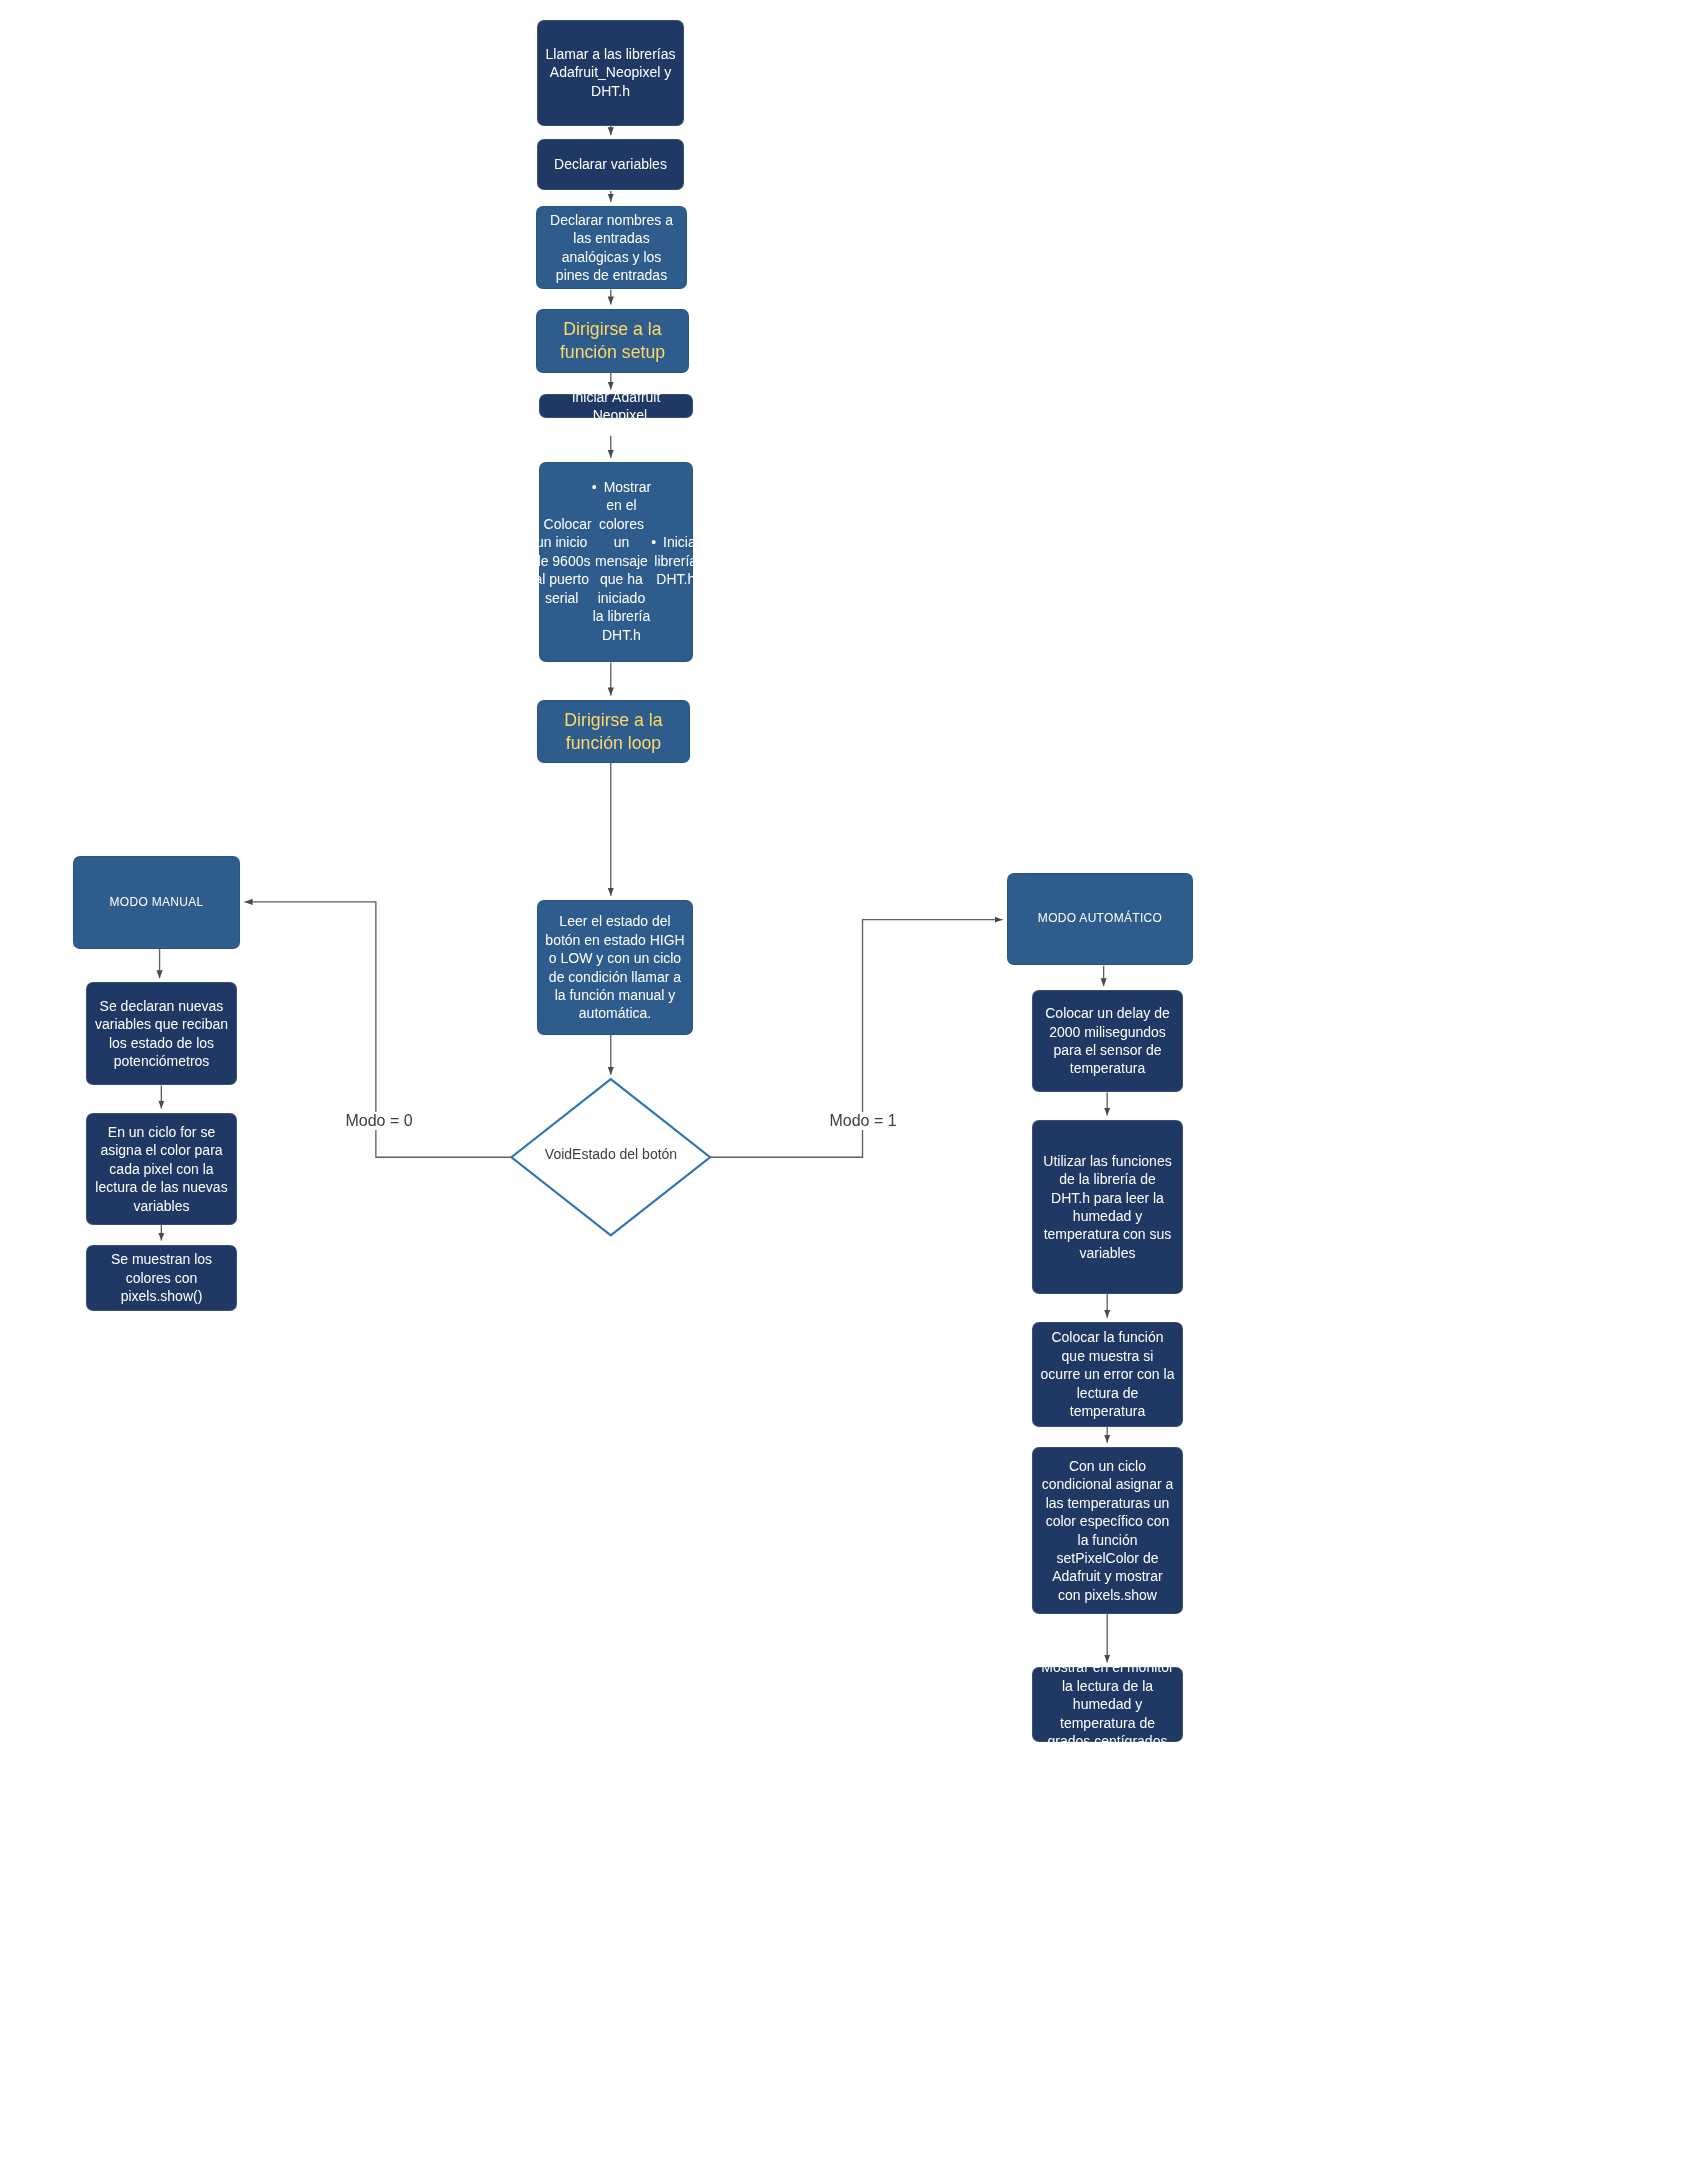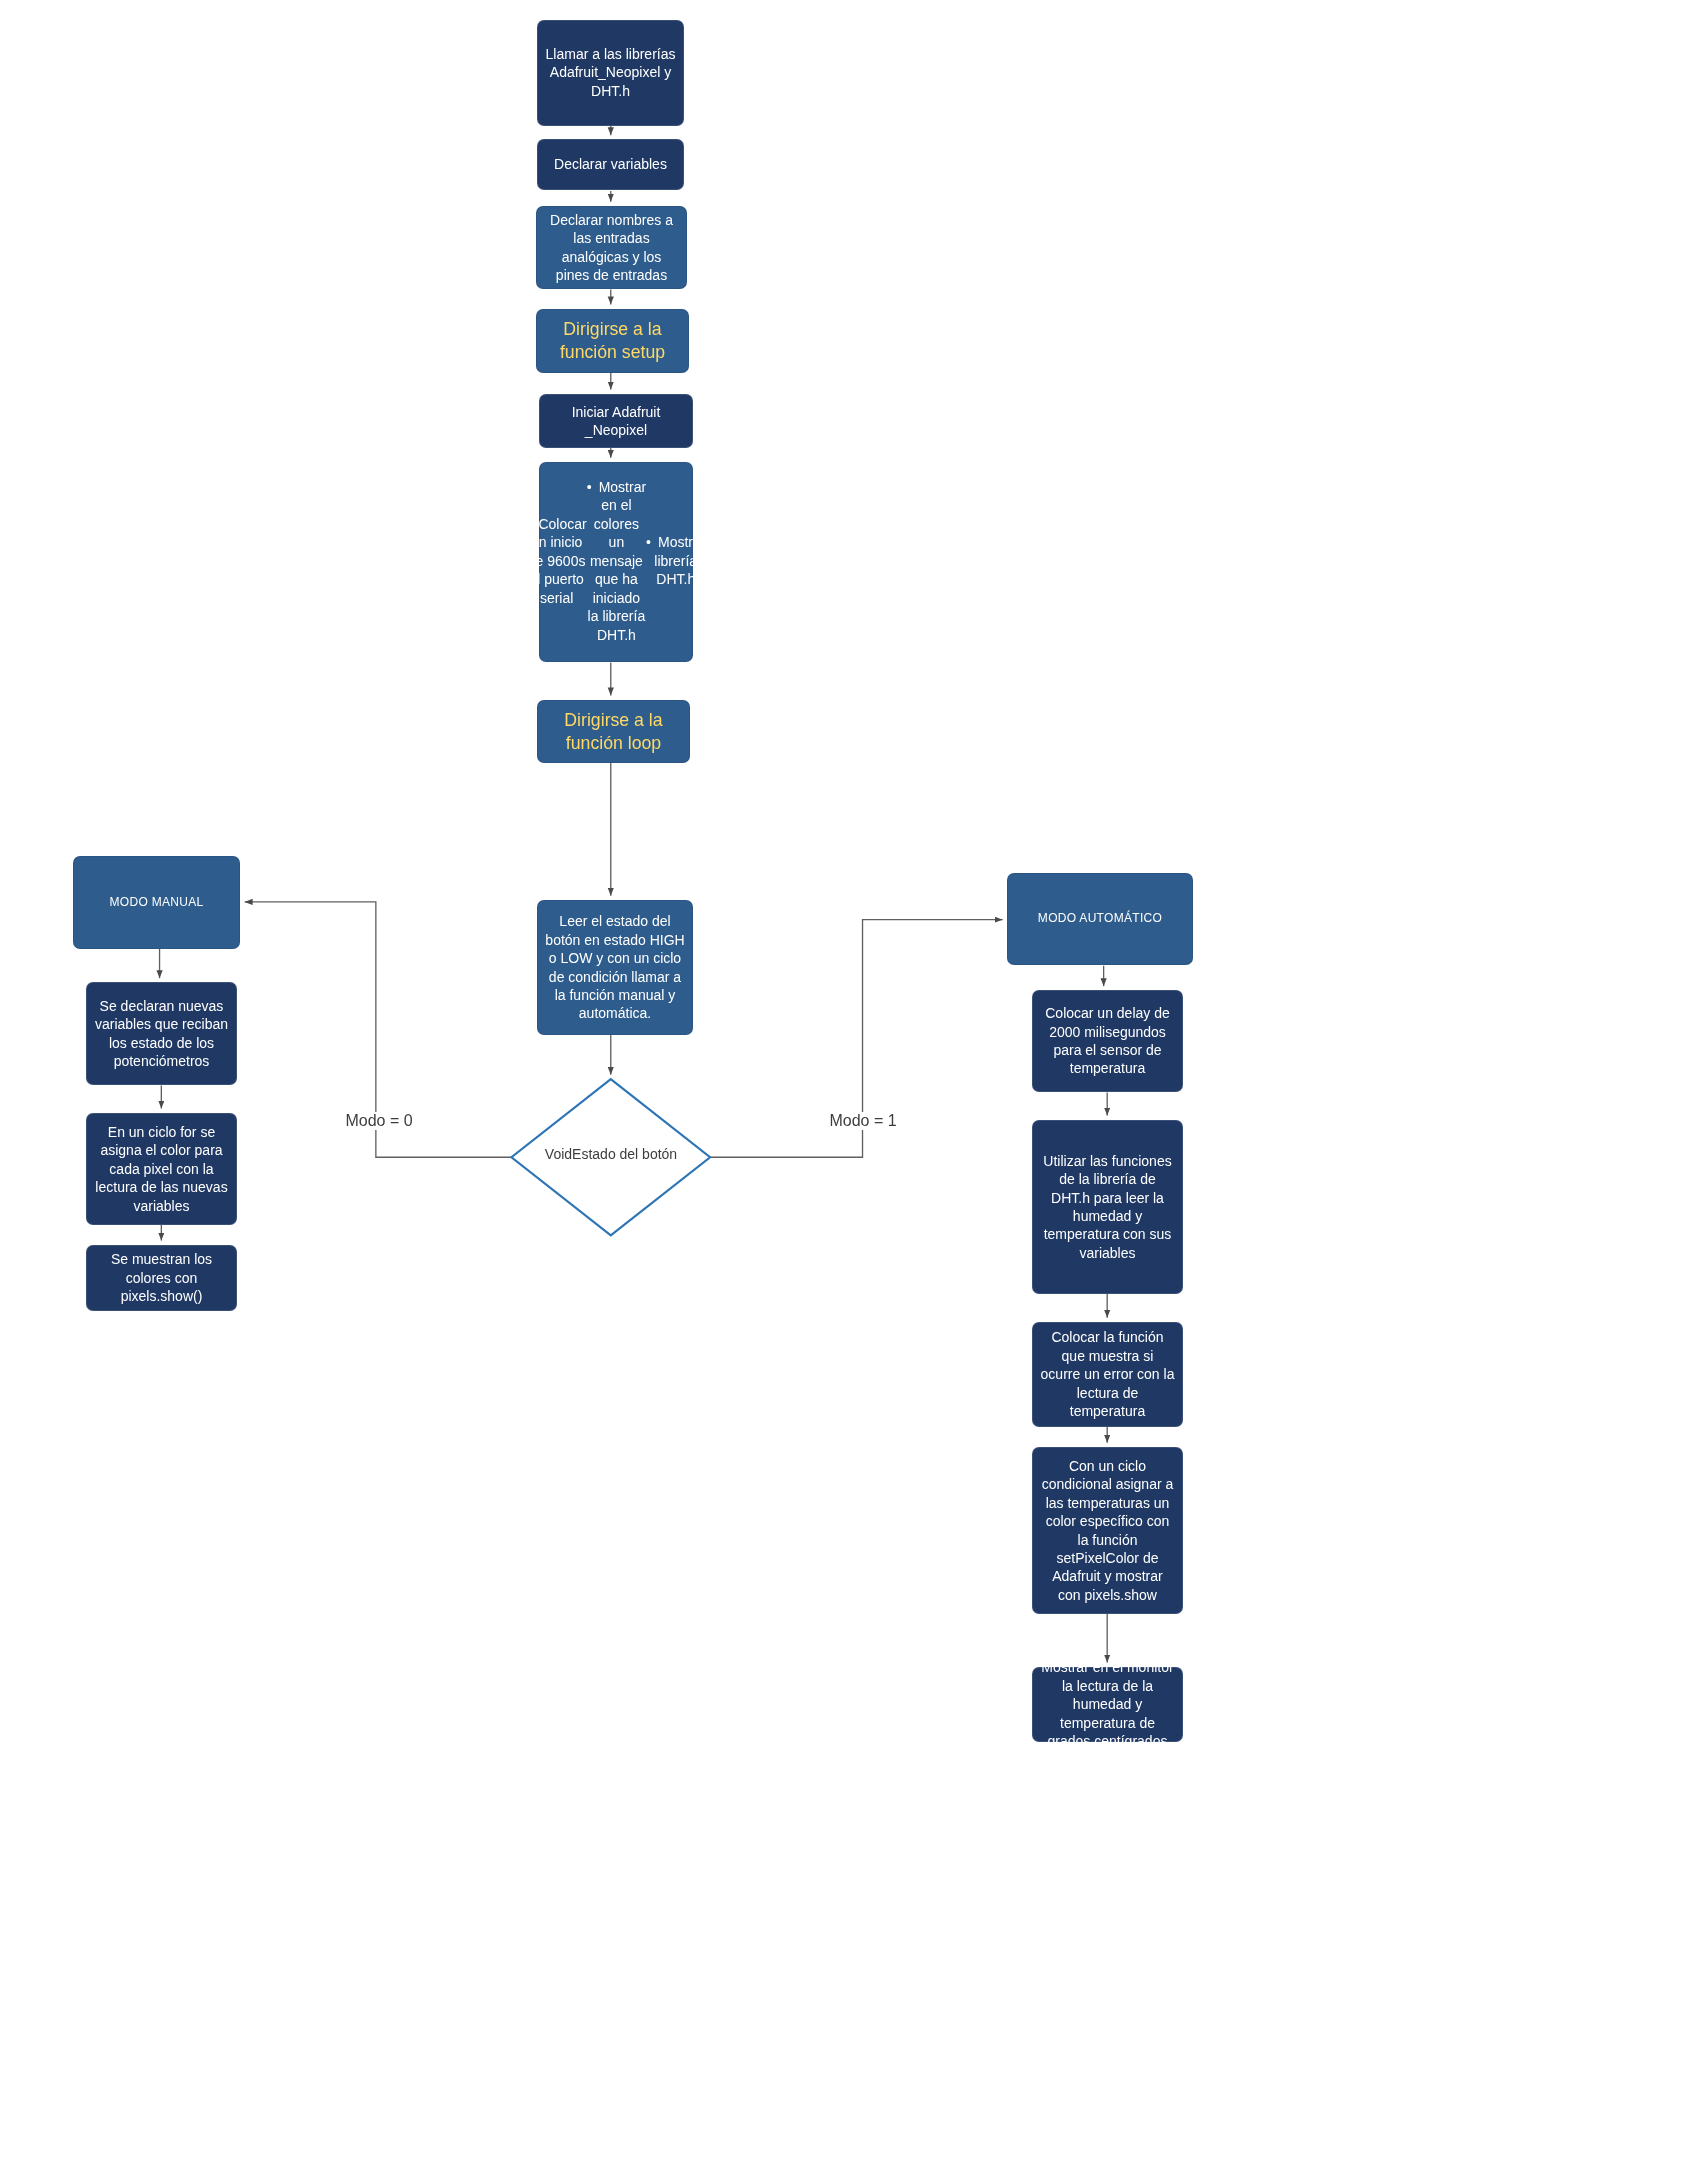--- a/index.html
+++ b/index.html
@@ -69,21 +69,21 @@
     background: #ffffff;
     padding: 0 4.4px;
     white-space: nowrap;
     margin-top: 24px;
   }
   
   .n-call          { left: 537px;  top: 19.5px;   width: 147px; height: 106px; }
   .n-declvar       { left: 537px;  top: 139px;  width: 147px; height: 51px;  }
   .n-declnames     { left: 536px;  top: 206px;  width: 151px; height: 83px;  }
   .n-setup         { left: 536px;  top: 309px;  width: 153px; height: 64px;  }
-  .n-neopixel      { left: 539px;  top: 394px;  width: 154px; height: 54px;  }
+  .n-neopixel      { left: 539px;  top: 394px;  width: 154px; height: 24px;  }
   .n-steps         { left: 539px;  top: 462px;  width: 154px; height: 200px; }
   .n-loop          { left: 537px;  top: 700px;  width: 153px; height: 63px;  }
   .n-read          { left: 537px;  top: 900px; width: 156px; height: 135px; }
   .n-manual-mode   { left: 73px;   top: 856px;  width: 167px; height: 93px; }
   .n-manual-declare{ left: 86px;   top: 982px; width: 151px; height: 103px; }
   .n-manual-for    { left: 86px;   top: 1113px; width: 151px; height: 112px; }
   .n-manual-show   { left: 86px;   top: 1245px; width: 151px; height: 66px;  }
   .n-auto-mode     { left: 1007px; top: 873px;  width: 186px; height: 92px; }
   .n-auto-delay    { left: 1032px; top: 990px; width: 151px; height: 102px; }
   .n-auto-dht      { left: 1032px; top: 1120px; width: 151px; height: 174px; }
@@ -151,21 +151,21 @@
   </div>
 
   <div class="node blue bullets n-steps">
     <div class="bullet-item">
       <span class="bullet-glyph"></span><span>Colocar un inicio de 9600s al puerto serial</span>
     </div>
     <div class="bullet-item">
       <span class="bullet-glyph"></span><span>Mostrar en el colores un mensaje que ha iniciado la librería DHT.h</span>
     </div>
     <div class="bullet-item">
-      <span class="bullet-glyph"></span><span>Mostrar librería DHT.h</span>
+      <span class="bullet-glyph"></span><span>Iniciar librería DHT.h</span>
     </div>
   </div>
 
   <div class="node blue gold n-loop">
     <span>Dirigirse a la función loop</span>
   </div>
 
   <div class="node blue n-read">
     <span>Leer el estado del botón en estado HIGH o LOW y con un ciclo de condición llamar a la función manual y automática.</span>
   </div>

